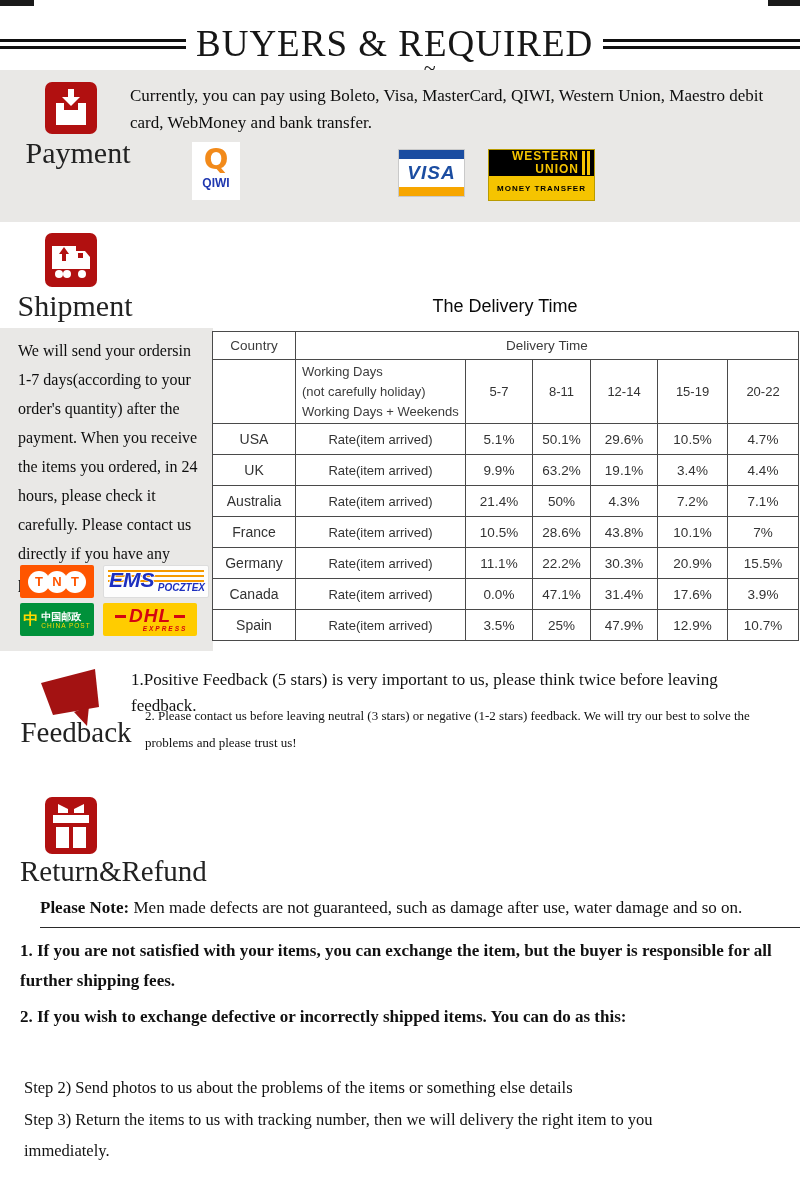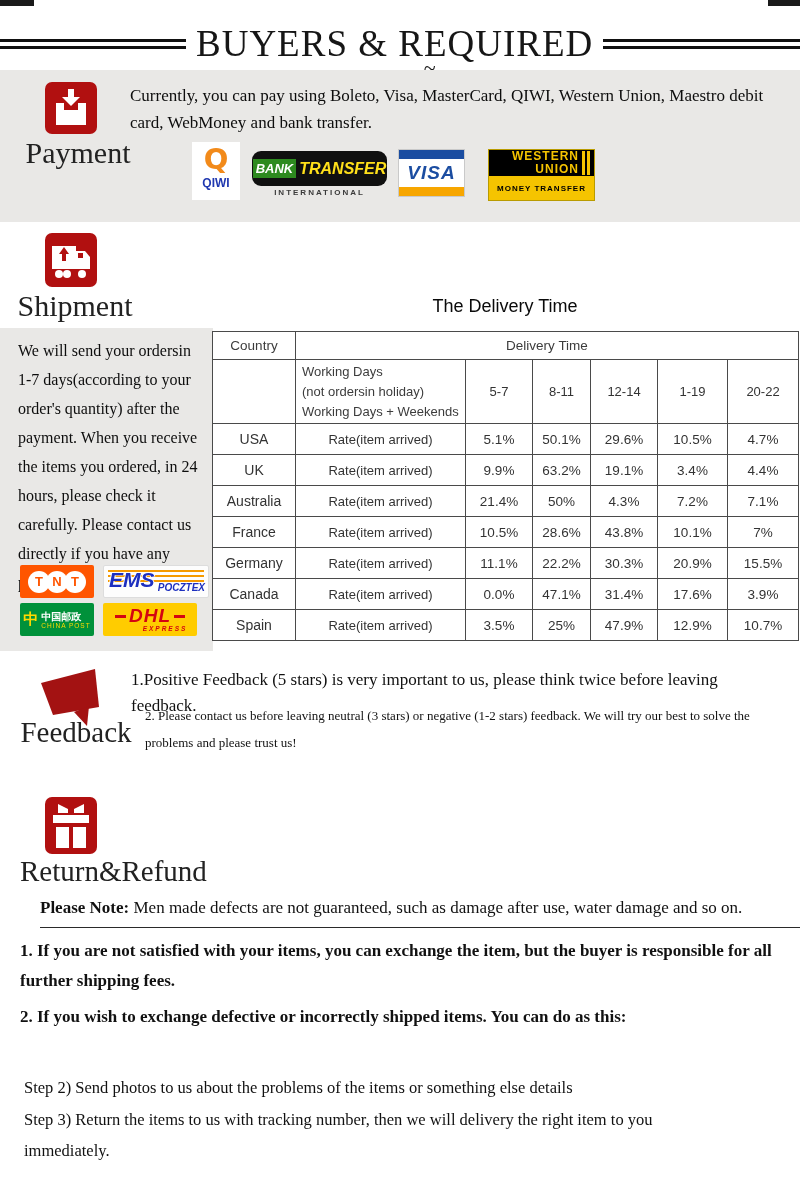--- a/index.html
+++ b/index.html
@@ -120,27 +120,20 @@
     </svg>
   </div>
   <div class="abs pay-desc">Currently, you can pay using Boleto, Visa, MasterCard, QIWI, Western Union, Maestro  debit card, WebMoney and bank transfer.</div>
   <div class="abs sec-label" style="left:16px;top:136px;width:124px;">Payment</div>
 
   <div class="abs qiwi">
     <div class="qiwi-q">Q</div>
     <div class="qiwi-t">QIWI</div>
   </div>
 
-  <div class="abs bt">
-    <div class="bt-pill">
-      <span class="bt-bank">BANK</span>
-      <span class="bt-transfer">TRANSFER</span>
-    </div>
-    <div class="bt-intl">INTERNATIONAL</div>
-  </div>
 
   <div class="abs visa">
     <div class="visa-top"></div>
     <div class="visa-mid">VISA</div>
     <div class="visa-bot"></div>
   </div>
 
   <div class="abs wu">
     <div class="wu-top">
       <div class="wu-txt">
@@ -218,27 +211,27 @@
     </colgroup>
     <tbody>
         <tr class="hrow1">
       <td>Country</td>
       <td colspan="6">Delivery Time</td>
     </tr>
     <tr class="hrow2">
       <td></td>
       <td class="wdays">
         <div>Working Days</div>
-        <div>(not ordersin holiday)</div>
+        <div>(not carefully holiday)</div>
         <div>Working Days + Weekends</div>
       </td>
       <td>5-7</td>
       <td>8-11</td>
       <td>12-14</td>
-      <td>1-19</td>
+      <td>15-19</td>
       <td>20-22</td>
     </tr>
     <tr class="drow">
       <td class="country">USA</td>
       <td>Rate(item arrived)</td>
       <td class="pct">5.1%</td>
       <td class="pct">50.1%</td>
       <td class="pct">29.6%</td>
       <td class="pct">10.5%</td>
       <td class="pct">4.7%</td>

